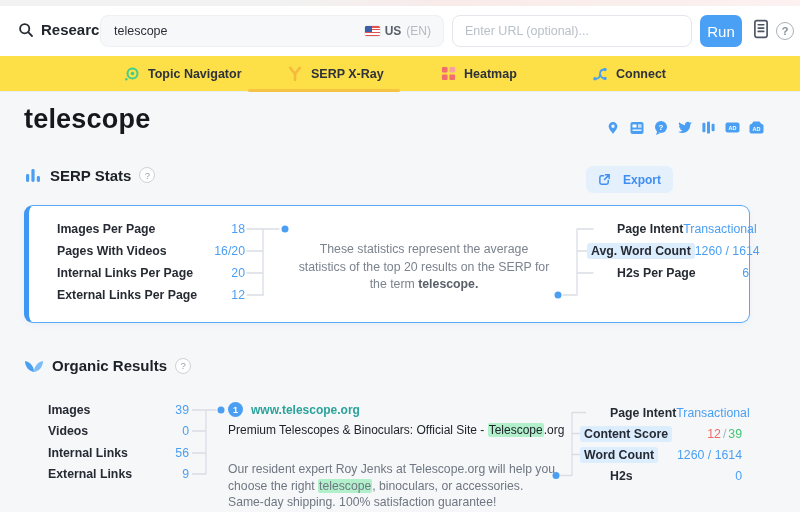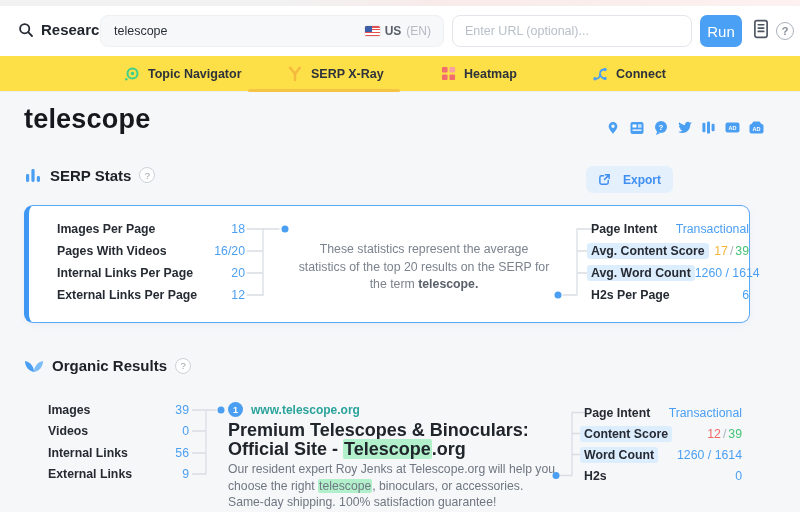--- a/index.html
+++ b/index.html
@@ -64,38 +64,38 @@
     box-shadow:0 2px 6px rgba(70,130,200,.07); }
   .card-left { position:absolute; left:28px; top:12px; width:188px; }
   .srow { display:flex; justify-content:space-between; align-items:center; height:22px; }
   .slabel { font-size:12.3px; font-weight:bold; color:#262b33; white-space:nowrap; }
   .sval  { font-size:12.3px; color:#4b9ff2; white-space:nowrap; }
   .card-note { position:absolute; left:266px; top:35px; width:258px; text-align:center; font-size:12.3px;
     color:#7b838e; line-height:17.5px; }
   .card-note b { color:#596069; }
   .card-right { position:absolute; left:562px; top:12px; width:158px; }
   .rrow { display:flex; justify-content:space-between; align-items:center; height:22px; }
-  .rlabel { font-size:12.3px; font-weight:bold; color:#262b33; white-space:nowrap; }
+  .rlabel { font-size:12.3px; font-weight:bold; color:#262b33; white-space:nowrap;margin-left:26px; }
   .rlabel.hl { background:#dcedfe; border-radius:3px; padding:1px 4px; margin-left:-4px; }
   .rval { font-size:12.3px; color:#4b9ff2; white-space:nowrap; }
   .v-yellow { color:#f1b63b; } .v-green { color:#43c474; } .v-red { color:#f06868; }
   .v-sep { color:#a8b2bf; margin:0 2px; }
 
   .bracket { position:absolute; }
   .bk { stroke:#d9dee5; stroke-width:1.3; fill:none; stroke-linecap:round; stroke-linejoin:round; }
   .bdot { fill:#4b9ff2; }
 
   
   .org-left { position:absolute; left:48px; top:399px; width:141px; }
   .org-left .srow { height:21.5px; }
   .rank-badge { position:absolute; left:228px; top:402px; width:15px; height:15px; border-radius:50%;
     background:#4b9ff2; color:#fff; font-size:9px; font-weight:bold; display:flex; align-items:center;
     justify-content:center; }
   .result-url { position:absolute; left:251px; top:403px; font-size:12px; font-weight:bold; color:#2ba39b; cursor:pointer; }
-  .result-title { position:absolute; left:228px; top:421px; width:346px; font-size:18px; font-weight:bold;
+  .result-title { position:absolute; left:228px; top:421px; width:346px; font-size:12px; font-weight:normal;
     color:#20252c; line-height:19px; cursor:pointer; }
   .hl-green { background:#b2f0cc; border-radius:2px; padding:0 1px; }
   .result-desc { position:absolute; left:228px; top:461px; width:330px; font-size:12.2px; color:#6f7782;
     line-height:16.5px; }
   .org-right { position:absolute; left:584px; top:402px; width:158px; }
   .org-right .rrow { height:21px; }
 </style>
 </head>
 <body>
 
@@ -273,24 +273,20 @@
       <path class="bk" d="M42 11H26M42 33H26M42 55H26M26 11V77M26 77H12"></path>
       <circle class="bdot" cx="7" cy="77" r="3.5"></circle>
     </svg>
 
     <div class="card-right">
       <div class="rrow">
         <span class="rlabel">Page Intent</span>
         <span class="rval">Transactional</span>
       </div>
       <div class="rrow">
-        <span class="rlabel hl">Avg. Content Score</span>
-        <span class="rval"><span class="v-yellow">17</span><span class="v-sep">/</span><span class="v-green">39</span></span>
-      </div>
-      <div class="rrow">
         <span class="rlabel hl">Avg. Word Count</span>
         <span class="rval">1260 / 1614</span>
       </div>
       <div class="rrow">
         <span class="rlabel">H2s Per Page</span>
         <span class="rval">6</span>
       </div>
     </div>
   </div>
 

